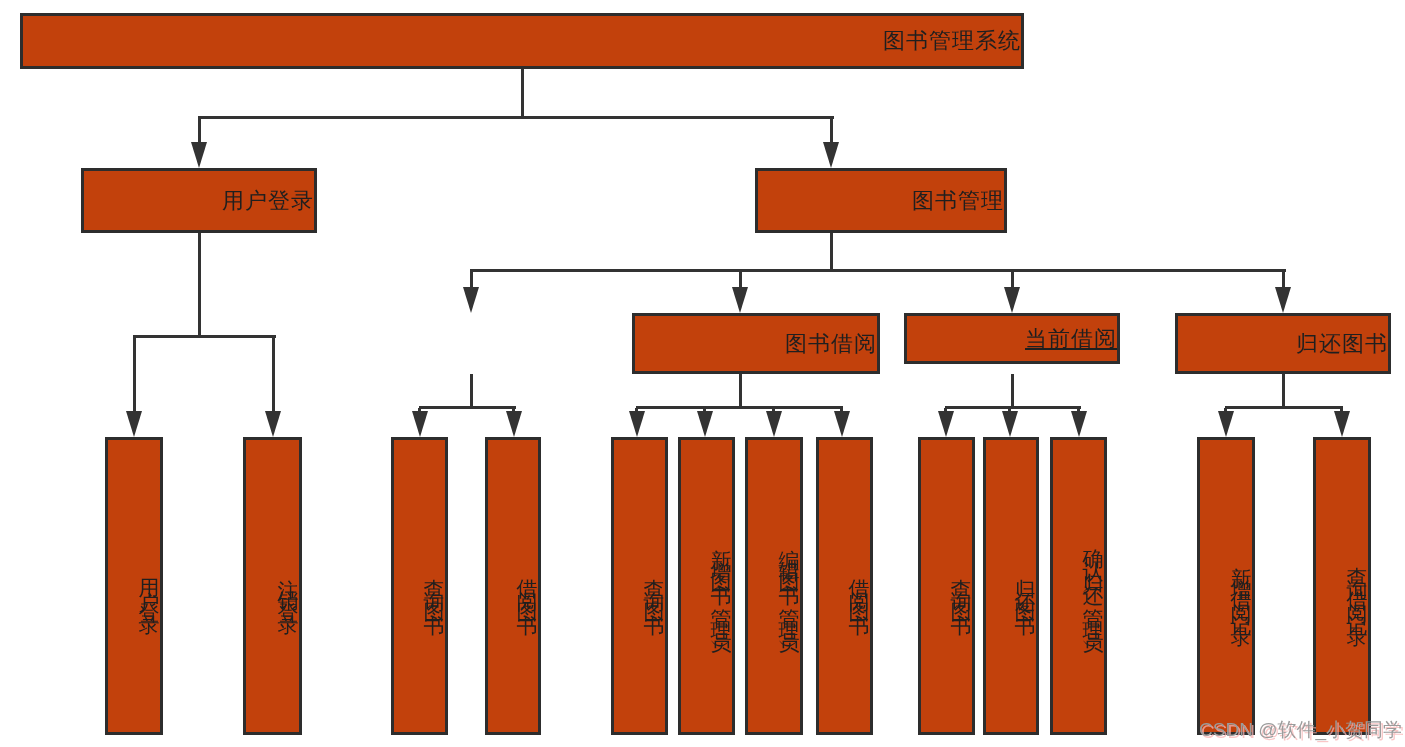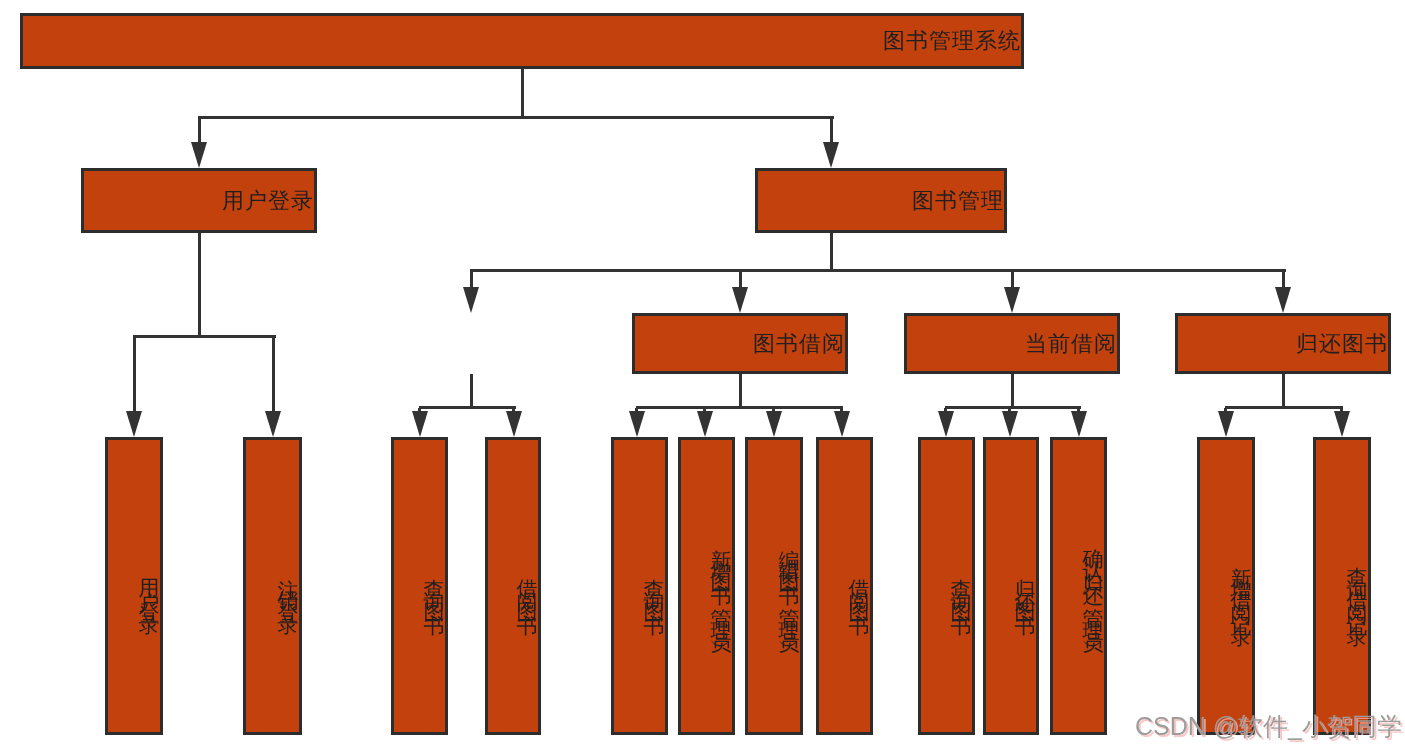--- a/index.html
+++ b/index.html
@@ -37,21 +37,21 @@
   .arrow{
     position:absolute;
     width:0;height:0;
     border-left:8px solid transparent;
     border-right:8px solid transparent;
     border-top:26px solid #333333;
   }
   .watermark{
     position:absolute;
     right:3px;bottom:4px;
-    font-size:25px;
+    font-size:19px;
     color:#9c9c9c;
     text-shadow:2px 2px 0 rgba(248,180,180,0.75);
     white-space:nowrap;
   }
 </style>
 </head>
 <body>
 
 <div id="canvas">
 
@@ -84,24 +84,24 @@
   <div class="line" style="left:470px;top:269px;width:816px;height:3px;"></div>
   <div class="line" style="left:470px;top:271px;width:3px;height:18px;"></div>
   <div class="line" style="left:739px;top:271px;width:3px;height:18px;"></div>
   <div class="line" style="left:1011px;top:271px;width:3px;height:18px;"></div>
   <div class="line" style="left:1282px;top:271px;width:3px;height:18px;"></div>
   <div class="arrow" style="left:463px;top:287px;"></div>
   <div class="arrow" style="left:732px;top:287px;"></div>
   <div class="arrow" style="left:1004px;top:287px;"></div>
   <div class="arrow" style="left:1275px;top:287px;"></div>
 
-  <div class="box" style="left:632px;top:313px;width:216px;height:61px;font-family:Liberation Mono, monospace;">
+  <div class="box" style="left:632px;top:313px;width:248px;height:61px;font-family:Liberation Mono, monospace;">
     <span>图书借阅</span>
   </div>
-  <div class="box" style="left:904px;top:313px;width:216px;height:61px;">
+  <div class="box" style="left:904px;top:313px;width:216px;height:51px;text-decoration:underline;">
     <span>当前借阅</span>
   </div>
   <div class="box" style="left:1175px;top:313px;width:216px;height:61px;">
     <span>归还图书</span>
   </div>
 
   <div class="line" style="left:470px;top:374px;width:3px;height:34px;"></div>
   <div class="line" style="left:419px;top:406px;width:97px;height:3px;"></div>
   <div class="line" style="left:418px;top:408px;width:3px;height:8px;"></div>
   <div class="line" style="left:512px;top:408px;width:3px;height:8px;"></div>

